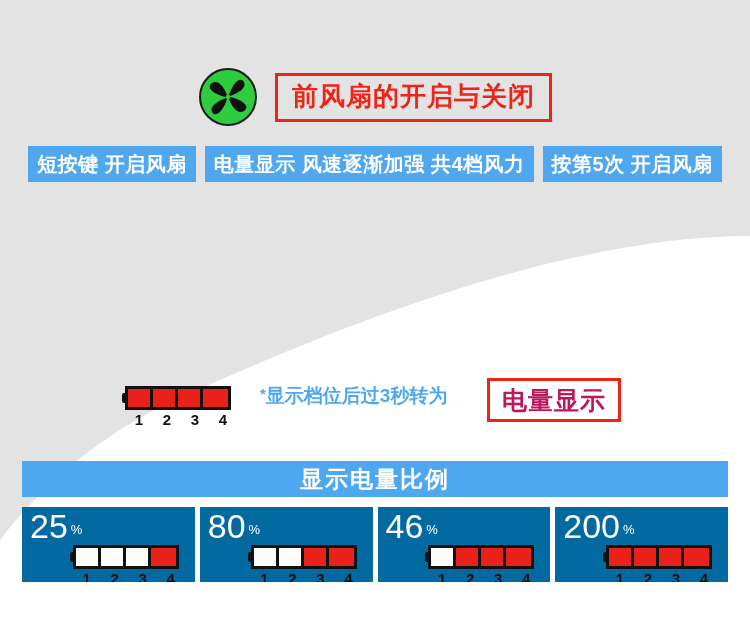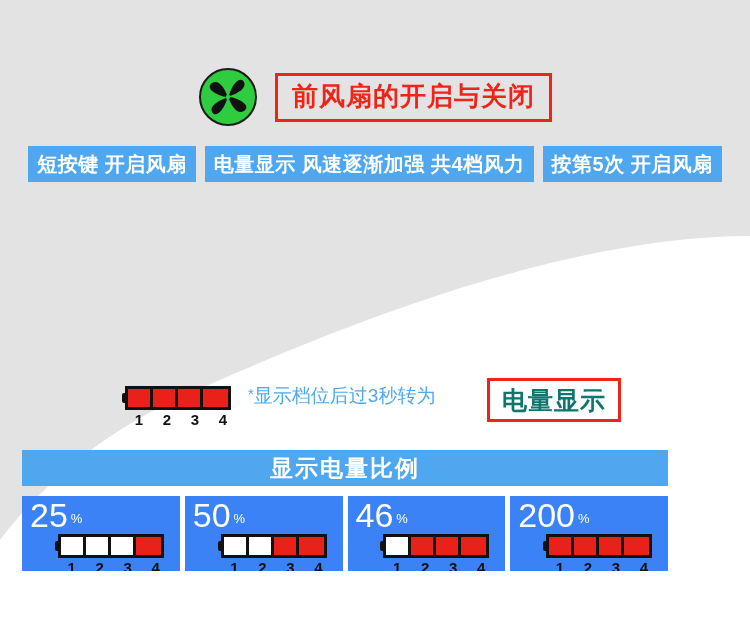--- a/index.html
+++ b/index.html
@@ -94,25 +94,25 @@
     letter-spacing: 0.5px;
   }
   #mid-gauge-wrap {
     position: absolute;
     left: 122px;
     top: 386px;
     z-index: 3;
   }
   #mid-note {
     position: absolute;
-    left: 248px;
+    left: 260px;
     top: 386px;
     color: #4fa8ef;
     font-size: 19px;
-    font-weight: normal;
+    font-weight: bold;
     line-height: 1.1;
     white-space: nowrap;
     z-index: 3;
   }
   #mid-note .star {
     font-size: 15px;
     vertical-align: 3px;
   }
   #batt-display-box {
     position: absolute;
@@ -120,21 +120,21 @@
     top: 378px;
     border: 3px solid #ef2419;
     height: 44px;
     display: flex;
     align-items: center;
     padding: 0 12px;
     box-sizing: border-box;
     z-index: 3;
   }
   #batt-display-box .txt {
-    color: #0f766e;
+    color: #be185d;
     font-size: 25px;
     font-weight: bold;
     line-height: 1;
     white-space: nowrap;
     letter-spacing: 1px;
   }
 
   
   .gauge {
     display: inline-flex;
@@ -174,22 +174,22 @@
     font-size: 15px;
     font-weight: bold;
     color: #111111;
     line-height: 1;
   }
 
   
   #bottom-panel {
     position: absolute;
     left: 22px;
-    top: 450px;
-    width: 646px;
+    top: 461px;
+    width: 706px;
     z-index: 2;
   }
   #panel-header {
     background: #4fa8ef;
     height: 36px;
     display: flex;
     align-items: center;
     justify-content: center;
   }
   #panel-header .txt {
@@ -198,21 +198,21 @@
     font-weight: bold;
     letter-spacing: 2px;
     line-height: 1;
   }
   #panel-cells {
     margin-top: 10px;
     display: flex;
     gap: 5px;
   }
   .pct-cell {
-    background: #3b82f6;
+    background: #0369a1;
     flex: 1 1 0;
     height: 75px;
     position: relative;
     overflow: hidden;
   }
   .pct-label {
     position: absolute;
     left: 8px;
     top: 2px;
     display: flex;
@@ -327,21 +327,21 @@
               <div class="tick">2</div>
               <div class="tick">3</div>
               <div class="tick">4</div>
             </div>
           </div>
         </div>
       </div>
 
       <div class="pct-cell">
         <div class="pct-label">
-          <span class="num">50</span>
+          <span class="num">80</span>
           <span class="sign">%</span>
         </div>
         <div class="pct-gauge">
           <div class="gauge-block">
             <div class="gauge">
               <div class="nub"></div>
               <div class="cells">
                 <div class="cell"></div>
                 <div class="cell"></div>
                 <div class="cell on"></div>

